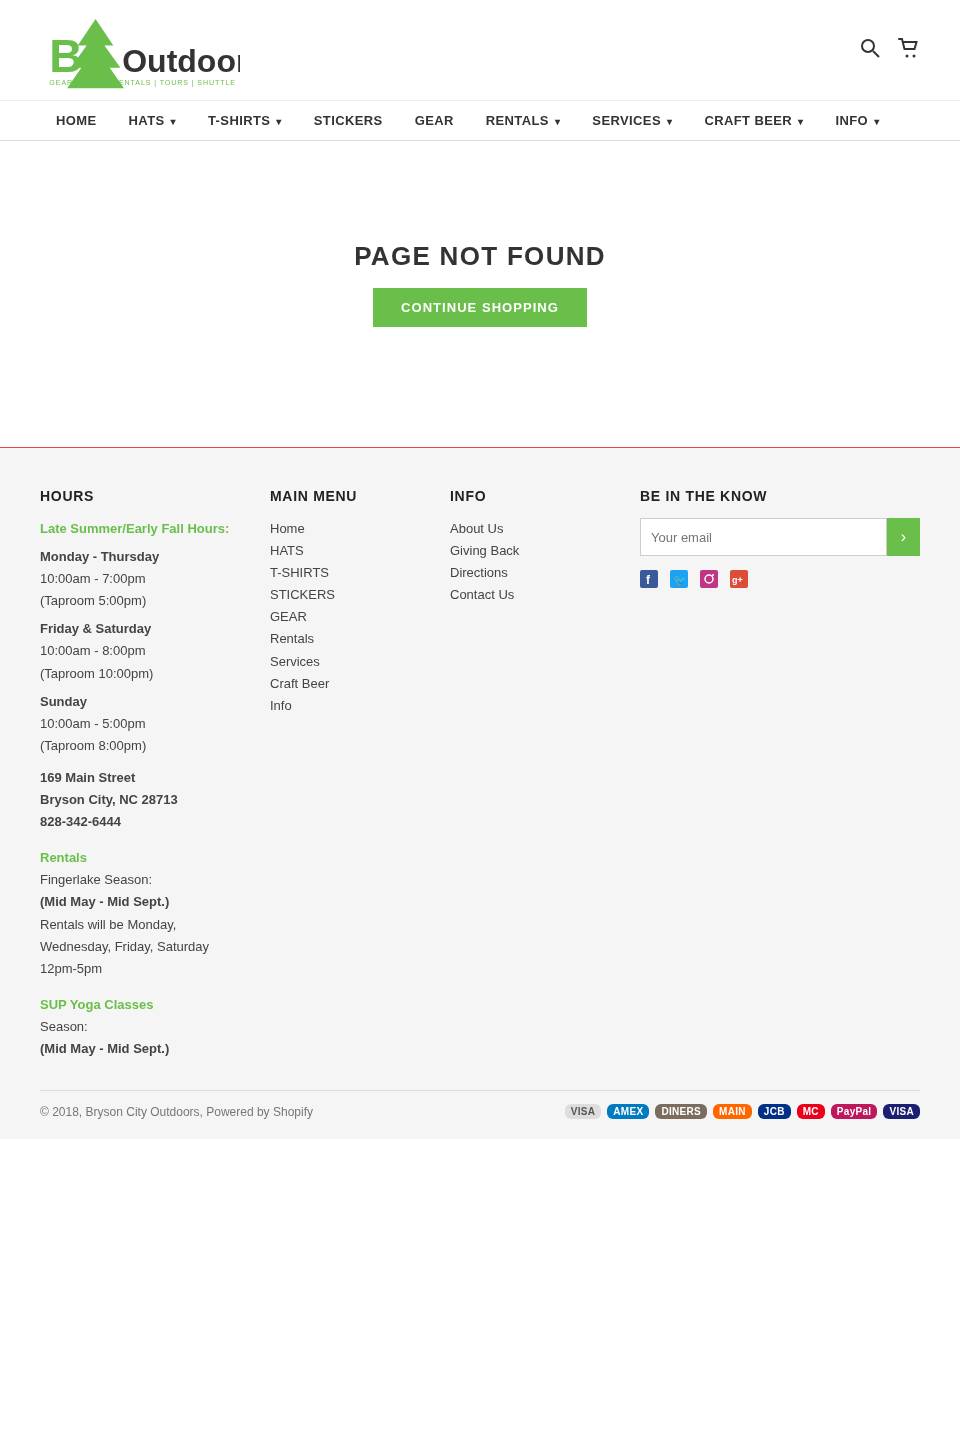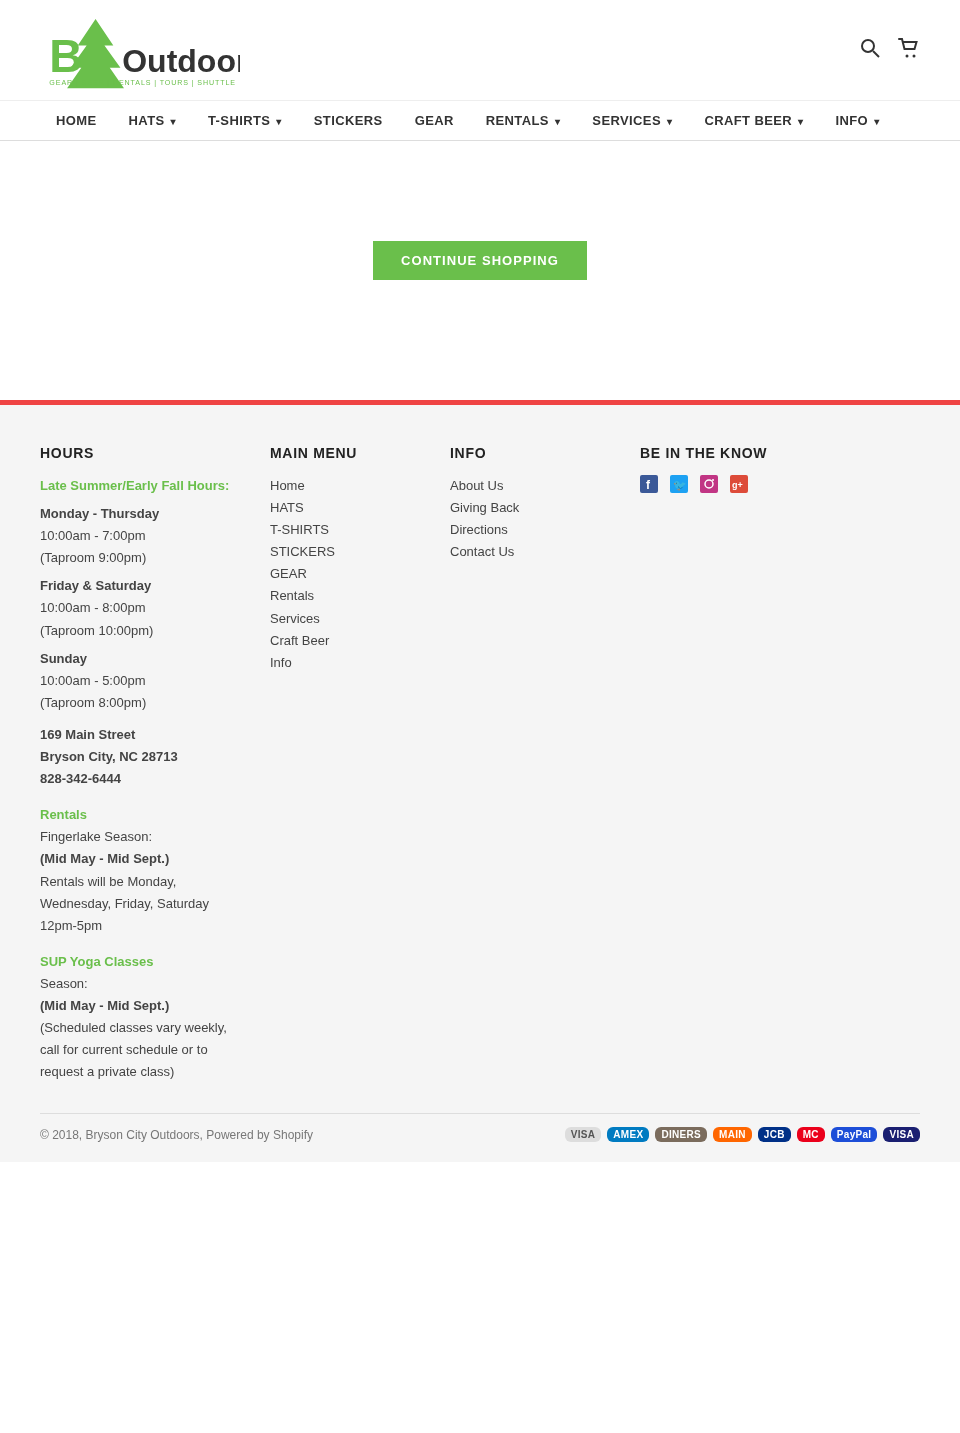--- a/index.html
+++ b/index.html
@@ -84,21 +84,21 @@
       font-weight: 700;
       letter-spacing: 0.08em;
       border: none;
       cursor: pointer;
     }
 
     
     footer {
       background: #f5f5f5;
       padding: 40px 40px 20px;
-      border-top: 5px solid #ef4444;
+      border-top: 1px solid #ef4444;
     }
     .footer-grid {
       display: grid;
       grid-template-columns: 200px 150px 160px 1fr;
       gap: 30px;
       margin-bottom: 30px;
     }
     .footer-section h3 {
       font-size: 14px;
       font-weight: 800;
@@ -173,21 +173,21 @@
       padding: 2px 6px;
       font-size: 10px;
       color: #555;
       font-weight: 600;
       letter-spacing: 0.03em;
     }
     .payment-icon.visa { background: #1a1f71; color: #fff; }
     .payment-icon.mc { background: #eb001b; color: #fff; }
     .payment-icon.amex { background: #007bc1; color: #fff; }
     .payment-icon.discover { background: #ff6600; color: #fff; }
-    .payment-icon.paypal { background: #1d4ed8; color: #fff; }
+    .payment-icon.paypal { background: #be185d; color: #fff; }
     .payment-icon.jcb { background: #003087; color: #fff; }
   </style>
 </head>
 <body>
 
 <header class="header">
   <div class="logo-area">
 
     <svg class="logo-svg" viewBox="0 0 220 90">
 
@@ -242,50 +242,50 @@
     <li class="nav-item">
         <a href="#">CRAFT BEER <span class="dropdown-arrow">▾</span></a>
       </li>
     <li class="nav-item">
         <a href="#">INFO <span class="dropdown-arrow">▾</span></a>
       </li>
   </ul>
 </nav>
 
 <main class="main-content">
+  <h1 class="page-not-found-title">PAGE NOT FOUND</h1>
   <a href="#" class="continue-btn">CONTINUE SHOPPING</a>
 </main>
 
 <footer>
   <div class="footer-grid">
 
     <div class="footer-section">
       <h3>HOURS</h3>
       <a href="#" class="green-link">Late Summer/Early Fall Hours:</a>
       <p style="font-weight:600;margin-top:6px;">Monday - Thursday</p>
       <p>10:00am - 7:00pm</p>
-      <p>(Taproom 9:00pm)</p>
+      <p>(Taproom 5:00pm)</p>
       <p style="font-weight:600;margin-top:6px;">Friday &amp; Saturday</p>
       <p>10:00am - 8:00pm</p>
       <p>(Taproom 10:00pm)</p>
       <p style="font-weight:600;margin-top:6px;">Sunday</p>
       <p>10:00am - 5:00pm</p>
       <p>(Taproom 8:00pm)</p>
       <p style="margin-top:10px;font-weight:600;">169 Main Street</p>
       <p style="font-weight:600;">Bryson City, NC 28713</p>
       <p style="font-weight:600;">828-342-6444</p>
       <a href="#" class="green-link" style="margin-top:14px;">Rentals</a>
       <p>Fingerlake Season:</p>
       <p style="font-weight:700;">(Mid May - Mid Sept.)</p>
       <p>Rentals will be Monday, Wednesday, Friday, Saturday</p>
       <p>12pm-5pm</p>
       <a href="#" class="green-link" style="margin-top:14px;">SUP Yoga Classes</a>
       <p>Season:</p>
       <p style="font-weight:700;">(Mid May - Mid Sept.)</p>
-      <p>(Scheduled classes vary weekly, call for current schedule or to request a private class)</p>
     </div>
 
     <div class="footer-section">
       <h3>MAIN MENU</h3>
       <a href="#">Home</a>
       <a href="#">HATS</a>
       <a href="#">T-SHIRTS</a>
       <a href="#">STICKERS</a>
       <a href="#">GEAR</a>
       <a href="#">Rentals</a>
@@ -297,20 +297,24 @@
     <div class="footer-section">
       <h3>INFO</h3>
       <a href="#">About Us</a>
       <a href="#">Giving Back</a>
       <a href="#">Directions</a>
       <a href="#">Contact Us</a>
     </div>
 
     <div class="footer-section">
       <h3>BE IN THE KNOW</h3>
+      <div class="newsletter-input-row">
+        <input class="newsletter-input" type="email" placeholder="Your email" style="">
+        <button class="newsletter-btn">›</button>
+      </div>
       <div class="social-icons">
         <a href="#" class="social-icon">
           <svg width="18" height="18" viewBox="0 0 18 18" fill="none">
             <rect width="18" height="18" rx="2" fill="#3b5998"></rect>
             <text x="6" y="14" font-size="12" fill="white" font-family="Arial" font-weight="bold">f</text>
           </svg>
         </a>
         <a href="#" class="social-icon">
           <svg width="18" height="18" viewBox="0 0 18 18" fill="none">
             <rect width="18" height="18" rx="2" fill="#1da1f2"></rect>

